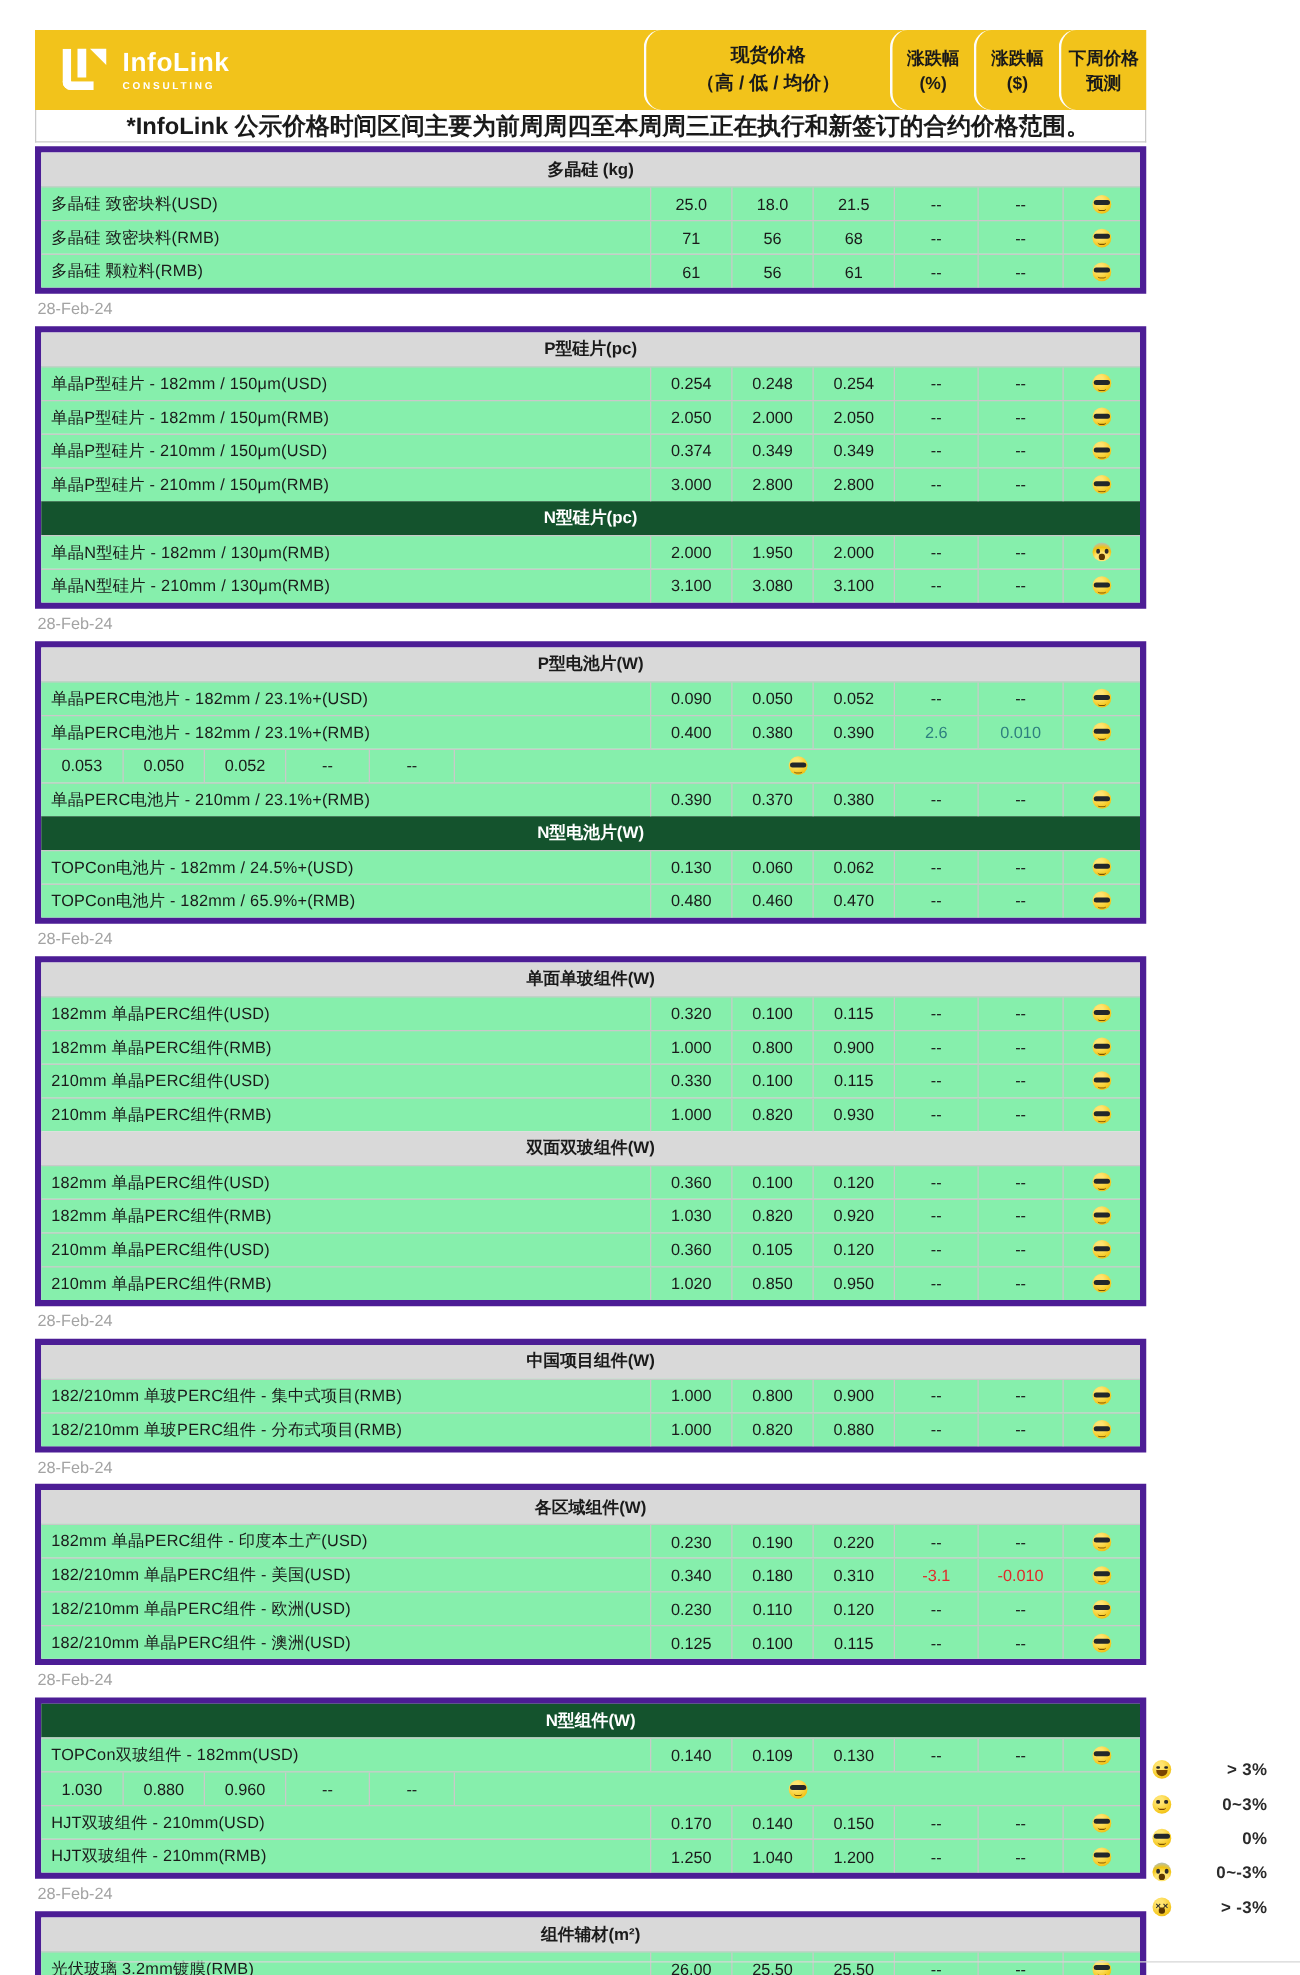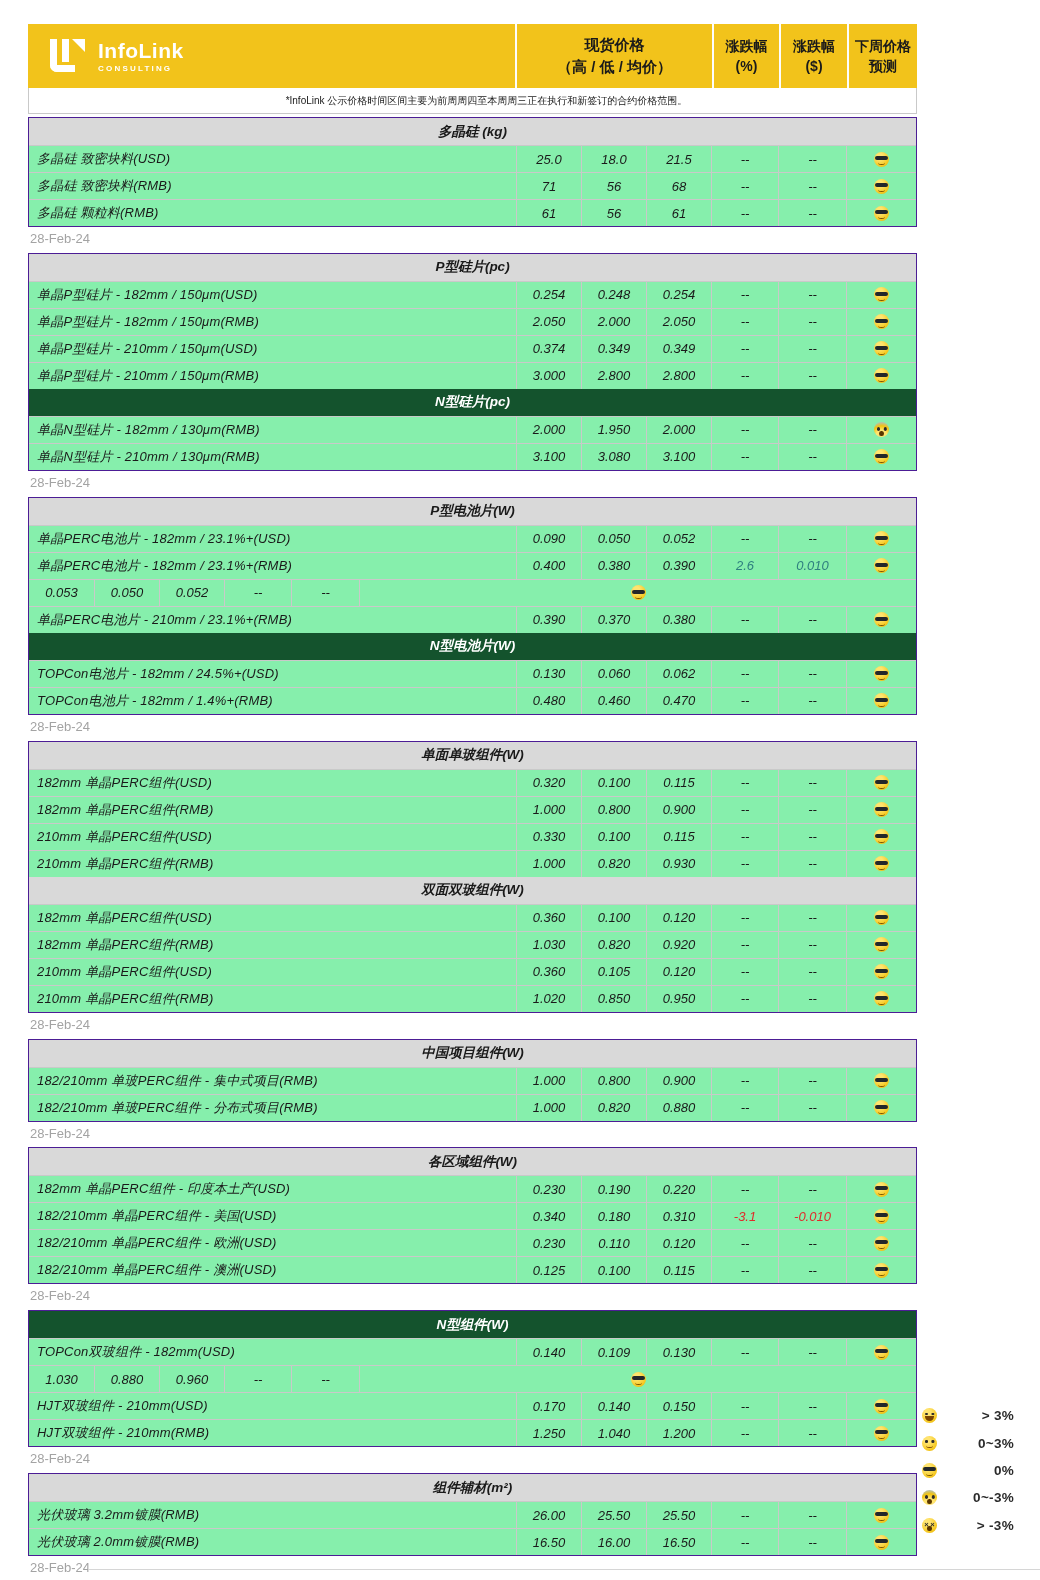--- a/index.html
+++ b/index.html
@@ -4,21 +4,21 @@
 <style>
   * { margin:0; padding:0; box-sizing:border-box; }
   html,body { background:#fff; }
   body { font-family:"Liberation Sans","DejaVu Sans",sans-serif; color:#1a1a1a; }
   .page { position:relative; width:1040px; height:1580px; background:#fff; overflow:hidden; }
   .table-wrap { position:absolute; left:28px; top:24px; width:889px; }
 
   
   .thead { display:flex; height:64px; background:#F2C31B; }
   .th { display:flex; flex-direction:column; justify-content:center; align-items:center;
-        font-weight:bold; font-size:15px; line-height:1.45; border-left:2px solid #fdfdfd; }
+        font-weight:bold; font-size:15px; line-height:1.45; border-left:2px solid #fdfdfd;border-radius:14px; }
   .th.logo-cell { border-left:none; align-items:flex-start; justify-content:center; padding-left:22px; }
   .col-name { width:487px; }
   .col-num  { width:65px; }
   .col-pct  { width:67px; }
   .col-usd  { width:68px; }
   .col-fc   { flex:1; }
   .th small { font-size:14px; font-weight:bold; }
 
   
   .logo { display:flex; align-items:center; gap:10px; }
@@ -27,25 +27,25 @@
       border-left:7px solid #fff; border-bottom:7px solid #fff; border-radius:0 0 0 7px; }
   .logo-mark .inner { position:absolute; left:12px; top:1px; width:7px; height:23px; background:#fff; }
   .logo-mark .flag  { position:absolute; left:22px; top:1px; width:0; height:0;
       border-top:13px solid #fff; border-left:13px solid transparent; }
   .logo-texts { display:flex; flex-direction:column; line-height:1; }
   .brand-name { color:#fff; font-weight:bold; font-size:21px; letter-spacing:0.5px; }
   .brand-sub  { color:#fff; font-size:8px; letter-spacing:2.2px; font-weight:bold; margin-top:4px; }
 
   
   .note { height:26px; display:flex; align-items:center; justify-content:center;
-          font-size:10px; font-weight:normal; border:1px solid #c9c9c9; border-top:none; background:#fff;padding-left:28px; }
+          font-size:19px; font-weight:bold; border:1px solid #c9c9c9; border-top:none; background:#fff;padding-left:28px; }
 
   
   .groups { margin-top:3px; }
-  .gblock { border:1px solid #4c1d95;font-style:italic; }
+  .gblock { border:5px solid #4c1d95; }
   .sec-header { height:27px; display:flex; align-items:center; justify-content:center;
                 background:#D9D9D9; font-weight:bold; font-size:13.5px; }
   .sec-header.dark { background:#14532d; color:#fff; }
   .row { display:flex; height:27px; border-top:1px solid #c9c9c9; background:#86efac; }
   .cell { display:flex; align-items:center; justify-content:center;
           font-size:13px; border-left:1px solid #c9c9c9; }
   .cell:first-child { border-left:none; }
   .cell.name { justify-content:flex-start; padding-left:8px; letter-spacing:0.2px; }
   .gdate { font-size:13px; color:#a3a3a3; padding:4px 2px 5px 2px; line-height:1.3; }
 
@@ -282,21 +282,21 @@
             <span class="cell col-num">0.130</span>
             <span class="cell col-num">0.060</span>
             <span class="cell col-num">0.062</span>
             <span class="cell col-pct">--</span>
             <span class="cell col-usd">--</span>
             <span class="cell col-fc">
               <span class="emo cool"></span>
             </span>
           </div>
           <div class="row">
-            <span class="cell name col-name name">TOPCon电池片 - 182mm / 1.4%+(RMB)</span>
+            <span class="cell name col-name name">TOPCon电池片 - 182mm / 65.9%+(RMB)</span>
             <span class="cell col-num">0.480</span>
             <span class="cell col-num">0.460</span>
             <span class="cell col-num">0.470</span>
             <span class="cell col-pct">--</span>
             <span class="cell col-usd">--</span>
             <span class="cell col-fc">
               <span class="emo cool"></span>
             </span>
           </div>
         </div>

